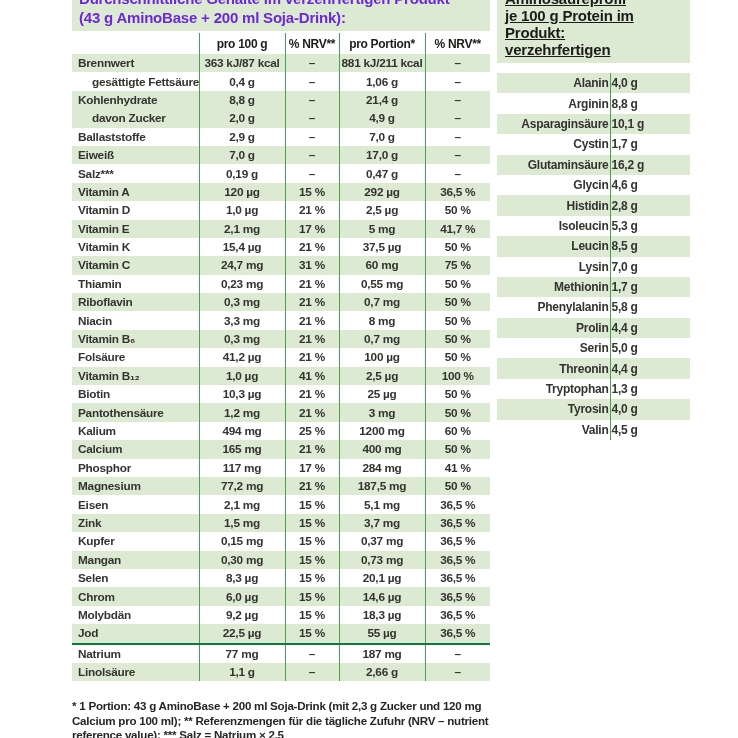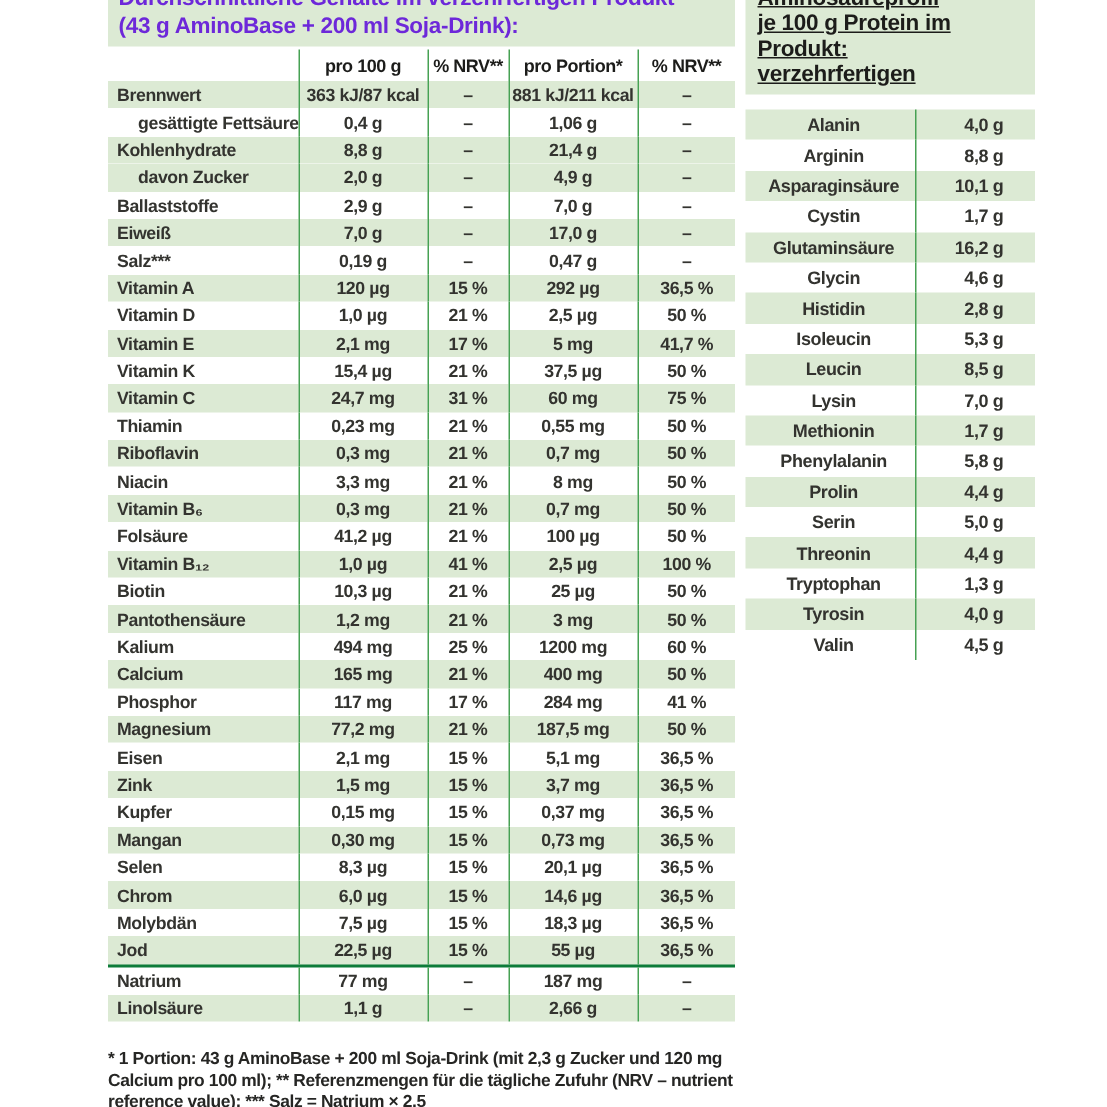--- a/index.html
+++ b/index.html
@@ -58,22 +58,22 @@
   table.amino{
     position:absolute;left:497px;top:73px;width:193px;
     border-collapse:collapse;table-layout:fixed;
   }
   table.amino col.a1{width:113px}
   table.amino col.a2{width:80px}
   table.amino td{
     font-size:12px;font-weight:700;height:18.4px;letter-spacing:-0.25px;
     white-space:nowrap;color:#33332f;
   }
-  table.amino td.lbl{text-align:center;padding-left:6px;}
-  table.amino td.val{text-align:right;padding-right:21px;border-left:1.4px solid #47a153;}
+  table.amino td.lbl{text-align:right;padding-left:6px;}
+  table.amino td.val{text-align:left;padding-right:21px;border-left:1.4px solid #47a153;}
 </style>
 </head>
 <body>
 
 <div class="title-block">
   <div class="title-line">Durchschnittliche Gehalte im verzehrfertigen Produkt</div>
   <div class="title-line">(43 g AminoBase + 200 ml Soja-Drink):</div>
 </div>
 
 <table class="nutri">
@@ -299,21 +299,21 @@
       </tr>
       <tr class="green">
         <td class="lbl">Chrom</td>
         <td class="num b">6,0 µg</td>
         <td class="num b">15 %</td>
         <td class="num b">14,6 µg</td>
         <td class="num b">36,5 %</td>
       </tr>
       <tr>
         <td class="lbl">Molybdän</td>
-        <td class="num b">7,5 µg</td>
+        <td class="num b">9,2 µg</td>
         <td class="num b">15 %</td>
         <td class="num b">18,3 µg</td>
         <td class="num b">36,5 %</td>
       </tr>
       <tr class="green sep">
         <td class="lbl">Jod</td>
         <td class="num b">22,5 µg</td>
         <td class="num b">15 %</td>
         <td class="num b">55 µg</td>
         <td class="num b">36,5 %</td>

